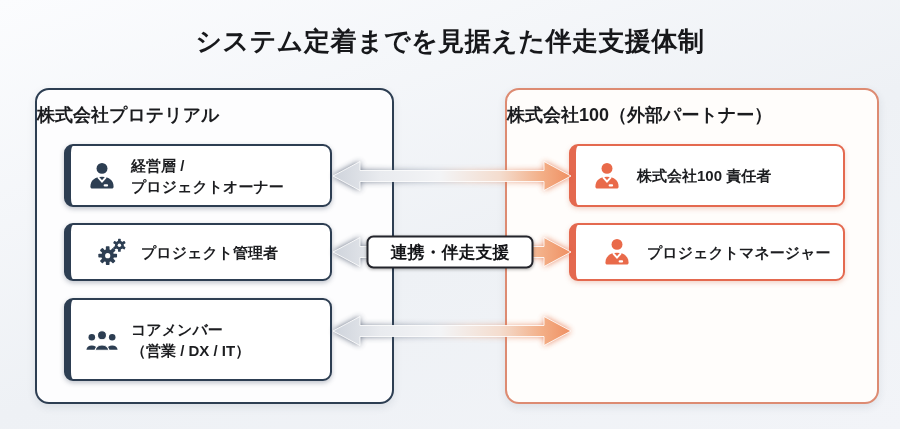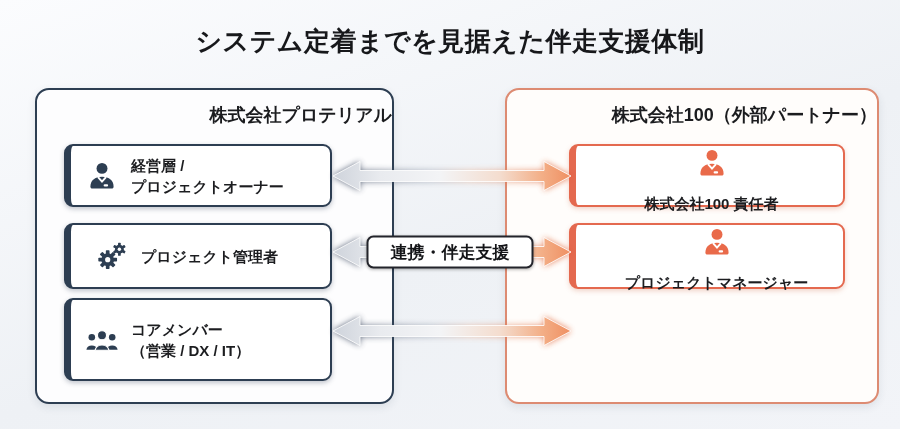--- a/index.html
+++ b/index.html
@@ -12,38 +12,38 @@
     position:absolute;left:0;top:24px;width:100%;text-align:center;
     font-size:26px;font-weight:800;color:#17181b;letter-spacing:.5px;
   }
   .panel{
     position:absolute;top:88px;height:312px;border-radius:14px;background:#fdfdfe;
     box-shadow:0 3px 8px rgba(40,55,80,.10);
   }
   .panel.left{left:35px;width:355px;border:2.5px solid #2d3e52;}
   .panel.right{left:505px;width:370px;border:2.5px solid #dd8b72;background:#fffdfb;}
   .panel-title{
-    position:absolute;top:13px;left:0;width:100%;text-align:right;
+    position:absolute;top:13px;left:0;width:100%;text-align:left;
     font-size:18px;font-weight:800;color:#1b1c1f;
   }
   .card{
     position:absolute;background:#ffffff;border-radius:9px;
     display:flex;align-items:center;gap:13px;padding:0 10px 0 14px;box-sizing:border-box;
   }
   .card.navy{border:2px solid #2d3e52;border-left:7px solid #2d3e52;box-shadow:0 2px 5px rgba(35,50,75,.28);gap:12px;}
-  .card.coral{border:2px solid #e4694f;border-left:7px solid #e4694f;box-shadow:0 2px 5px rgba(200,90,60,.25);flex-direction:column;}
+  .card.coral{border:2px solid #e4694f;border-left:7px solid #e4694f;box-shadow:0 2px 5px rgba(200,90,60,.25);}
   .card .icon{flex:0 0 34px;display:flex;align-items:center;justify-content:center;}
   .card.navy .icon{color:#2d3e52;}
   .card.coral .icon{color:#e96a4a;}
   .card .txt{font-size:15px;font-weight:800;color:#1c1d20;line-height:1.4;}
   
   .lp{left:64px;width:268px;}
   .rp{left:569px;width:276px;}
   .row1{top:144px;height:63px;}
-  .row2{top:223px;height:66px;padding-left:24px;}
+  .row2{top:223px;height:58px;padding-left:24px;}
   .row3{top:298px;height:83px;}
   
   .arrow{position:absolute;left:330px;width:244px;height:44px;z-index:5;}
   .arrow svg{overflow:visible;display:block;}
   .a1{top:154px;} .a2{top:230px;} .a3{top:309px;}
   .glow{filter:blur(3.2px);opacity:.85;}
   .connector-label{
     position:absolute;left:450px;top:252px;transform:translate(-50%,-50%);z-index:6;
     background:#ffffff;border:2.5px solid #23242b;border-radius:7px;
     padding:3px 22px;font-size:17px;font-weight:800;color:#141518;white-space:nowrap;

